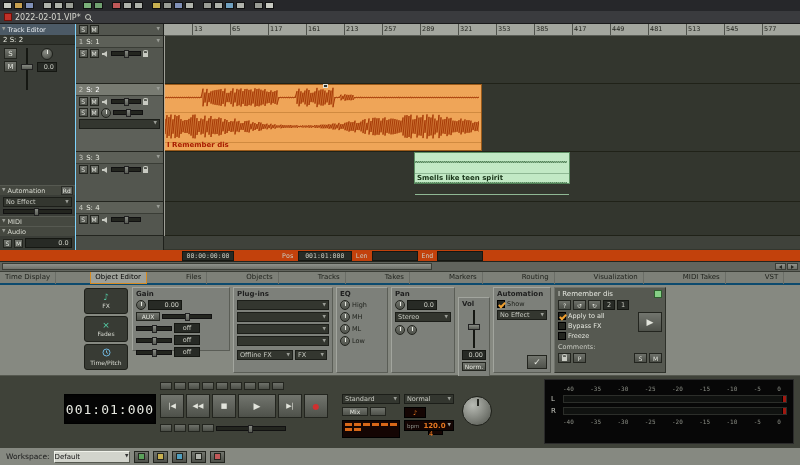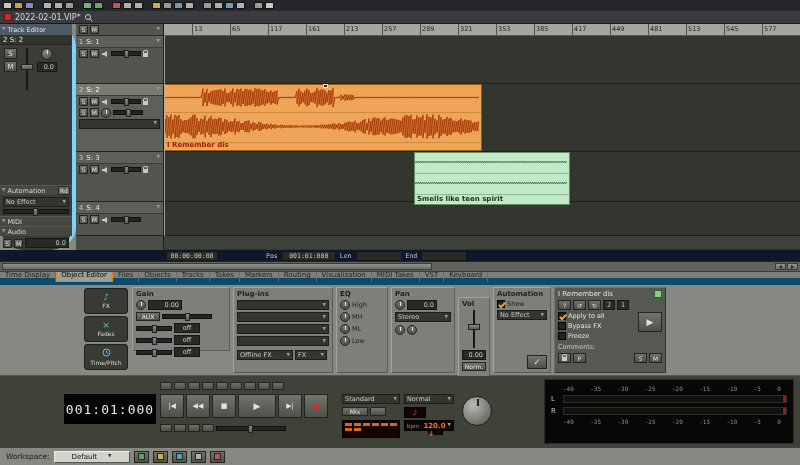--- a/index.html
+++ b/index.html
@@ -12,21 +12,21 @@
   
   .toolbar { height:11px; background:#26272a; display:flex; align-items:center; gap:2px; padding:0 3px; }
   .ticon { width:9px; height:7px; border:1px solid #111; }
   .tsep { width:5px; height:1px; }
   
   .projrow { height:13px; background:#3a3b3e; border-bottom:1px solid #1a1a1a; display:flex; align-items:center; gap:3px; padding:0 4px; }
   .projicon { width:8px; height:8px; background:#c03028; border:1px solid #701008; }
   .projname { color:#d8d8d0; font-size:8px; }
   
   .upper { display:flex; height:226px; }
-  .tedit { width:84px; background:#3a3d37; border-right:4px solid #7dd3fc; display:flex; flex-direction:column;border-radius:24px; }
+  .tedit { width:84px; background:#3a3d37; border-right:1px solid #7dd3fc; display:flex; flex-direction:column; }
   .tehead { height:11px; background:#4c5a66; color:#e2e6ea; font-size:6.5px; display:flex; align-items:center; gap:2px; padding:0 2px; }
   .tetrack { height:10px; background:#31342e; color:#e8eae0; font-size:7px; display:flex; align-items:center; padding:0 3px; border-bottom:1px solid #23251f; }
   .temix { height:60px; display:flex; gap:4px; padding:3px 4px; }
   .col { display:flex; flex-direction:column; gap:2px; align-items:center; }
   .smbtn { width:13px; height:11px; font-size:7px; }
   .btn3d { background:linear-gradient(#72756e,#4e514a); border:1px solid #23251f; color:#e2e4dc; display:flex; align-items:center; justify-content:center; }
   .tespacer { flex:1; }
   .sechead { height:10px; background:#454840; border-top:1px solid #565951; color:#d8dad0; font-size:6.5px; display:flex; align-items:center; gap:2px; padding:0 2px; }
   .rd { margin-left:auto; background:#5d605a; border:1px solid #2a2c27; font-size:6px; padding:0 1px; color:#e8eae2; }
   .caret { font-size:4.5px; color:#9a9d96; line-height:1; }
@@ -63,36 +63,36 @@
   .tick:first-child { margin-left:28px; }
   .lanes { position:relative; height:214px; }
   .lane { position:relative; border-bottom:1px solid #202218; }
   .lanefill { background:#3f423b; height:13px; }
   .cursorline { position:absolute; left:0; top:0; width:1px; height:200px; background:#e8e8e0; opacity:.6; z-index:5; }
   .clip { position:absolute; top:0; }
   .clip-orange { left:0; width:318px; height:67px; background:#efa558; border:1px solid #9a5a1a; }
   .clip-orange .wline { border-bottom:1px solid #d08a40; }
   .cliplabel-o { position:absolute; left:2px; bottom:1px; font-size:7px; font-weight:bold; color:#a81c00; }
   .handle { position:absolute; top:-1px; left:50%; width:5px; height:4px; background:#33362e; border:1px solid #e0e0d8; }
-  .clip-green { left:250px; width:156px; height:53px; background:#c2e9c5; border:1px solid #5d8f63; }
+  .clip-green { left:250px; width:156px; height:32px; background:#c2e9c5; border:1px solid #5d8f63; }
   .clip-green .wline { border-bottom:1px solid #8fb894; }
   .cliplabel-g { position:absolute; left:2px; bottom:1px; font-size:7px; font-weight:bold; color:#173317; }
   
-  .posrow { height:12px; background:#0f172a; border-bottom:1px solid #23251f; display:flex; align-items:center; gap:4px; font-family:"DejaVu Sans Mono","Liberation Mono",monospace; }
+  .posrow { height:12px; background:#c2410c; border-bottom:1px solid #23251f; display:flex; align-items:center; gap:4px; font-family:"DejaVu Sans Mono","Liberation Mono",monospace;padding-left:16px; }
   .poslabel { color:#c8cac0; font-size:6.5px; }
   .posbox { height:10px; font-size:6.5px; display:flex; align-items:center; justify-content:center; background:#272a25; border:1px solid #151712; color:#c8cac0; }
   
   .hscroll { height:10px; background:#61645d; position:relative; border-bottom:1px solid #3a3d36; }
   .hthumb { position:absolute; left:2px; top:1px; width:430px; height:7px; background:linear-gradient(#8f928b,#6e716a); border:1px solid #3a3d36; }
   .scrollbtn { position:absolute; top:1px; width:11px; height:7px; background:linear-gradient(#8f928b,#6e716a); border:1px solid #3a3d36; }
   .scrollbtn.l { right:14px; } .scrollbtn.r { right:2px; }
   .tri-l { width:0; height:0; border-top:2px solid transparent; border-bottom:2px solid transparent; border-right:3px solid #23251f; margin:1px auto; }
   .tri-r { width:0; height:0; border-top:2px solid transparent; border-bottom:2px solid transparent; border-left:3px solid #23251f; margin:1px auto; }
   
-  .dtabs { height:13px; background:#7d8078; border-bottom:7px solid #0c4a6e; display:flex; align-items:center; }
+  .dtabs { height:13px; background:#7d8078; border-bottom:2px solid #0c4a6e; display:flex; align-items:center;gap:34px; }
   .dtab { padding:0 5px; height:13px; line-height:12px; color:#1d1f1a; font-size:7px; border-right:1px solid #6a6d66; white-space:nowrap; }
   .dtab.active { background:#9da099; outline:1px solid #d88b20; outline-offset:-1px; color:#000; }
   
   .oe { height:91px; position:relative; background:#868981; border-bottom:1px solid #55584f; }
   .navbtn { position:absolute; width:44px; height:26px; background:#383b34; border:1px solid #1e201a; border-radius:3px; display:flex; flex-direction:column; align-items:center; justify-content:center; gap:0; }
   .navicon { font-size:9px; line-height:9px; color:#55d0a8; }
   .navlabel { font-size:6px; color:#d8dad2; }
   .sect { position:absolute; background:#7d807a; border:1px solid; border-color:#a2a59e #5a5d56 #5a5d56 #a2a59e; padding:2px 3px; }
   .sect h4 { font-size:7px; color:#1e1e1e; font-weight:bold; margin-bottom:2px; }
   .row { display:flex; align-items:center; gap:2px; margin-bottom:2px; }
@@ -130,21 +130,21 @@
   .bigknob::after { content:""; position:absolute; left:50%; top:2px; width:2px; height:7px; background:#23251f; }
   .meter { position:absolute; left:544px; top:3px; width:250px; height:65px; background:#070707; border:1px solid #2a2a2a; padding:4px 4px 2px 4px; }
   .mscale { display:flex; justify-content:space-between; padding:0 8px 0 14px; color:#8a8d84; font-size:6px; height:9px; line-height:9px; font-family:"DejaVu Sans Mono","Liberation Mono",monospace; }
   .mrow { display:flex; align-items:center; height:12px; gap:4px; padding:0 2px; }
   .mlabel { width:8px; color:#c8cac2; font-size:7px; }
   .mtrack { flex:1; height:8px; background:#101210; border:1px solid #2c2e2a; position:relative; }
   .mled { position:absolute; right:0; top:0; bottom:0; width:4px; background:#a01810; border-left:1px solid #000; }
   
   .statusbar { height:17px; background:#868981; display:flex; align-items:center; gap:4px; padding:0 6px; }
   .wslabel { color:#1a1a1a; font-size:7.5px; }
-  .wsdd { width:76px; height:12px; background:#d2d4cc; border:1px solid; border-color:#f0f2ea #55584f #55584f #f0f2ea; color:#111; font-size:7px; display:flex; align-items:center; justify-content:space-between; padding:0 17px; }
+  .wsdd { width:76px; height:12px; background:#d2d4cc; border:1px solid; border-color:#f0f2ea #55584f #55584f #f0f2ea; color:#111; font-size:7px; display:flex; align-items:center; justify-content:space-between; padding:0 0; }
   .wsbtn { width:15px; height:12px; }
   .wsglyph { width:7px; height:7px; border:1px solid #23251f; }
   .spk { display:flex; }
 </style>
 </head>
 <body>
 
 <div class="app">
 
   <div class="toolbar">

